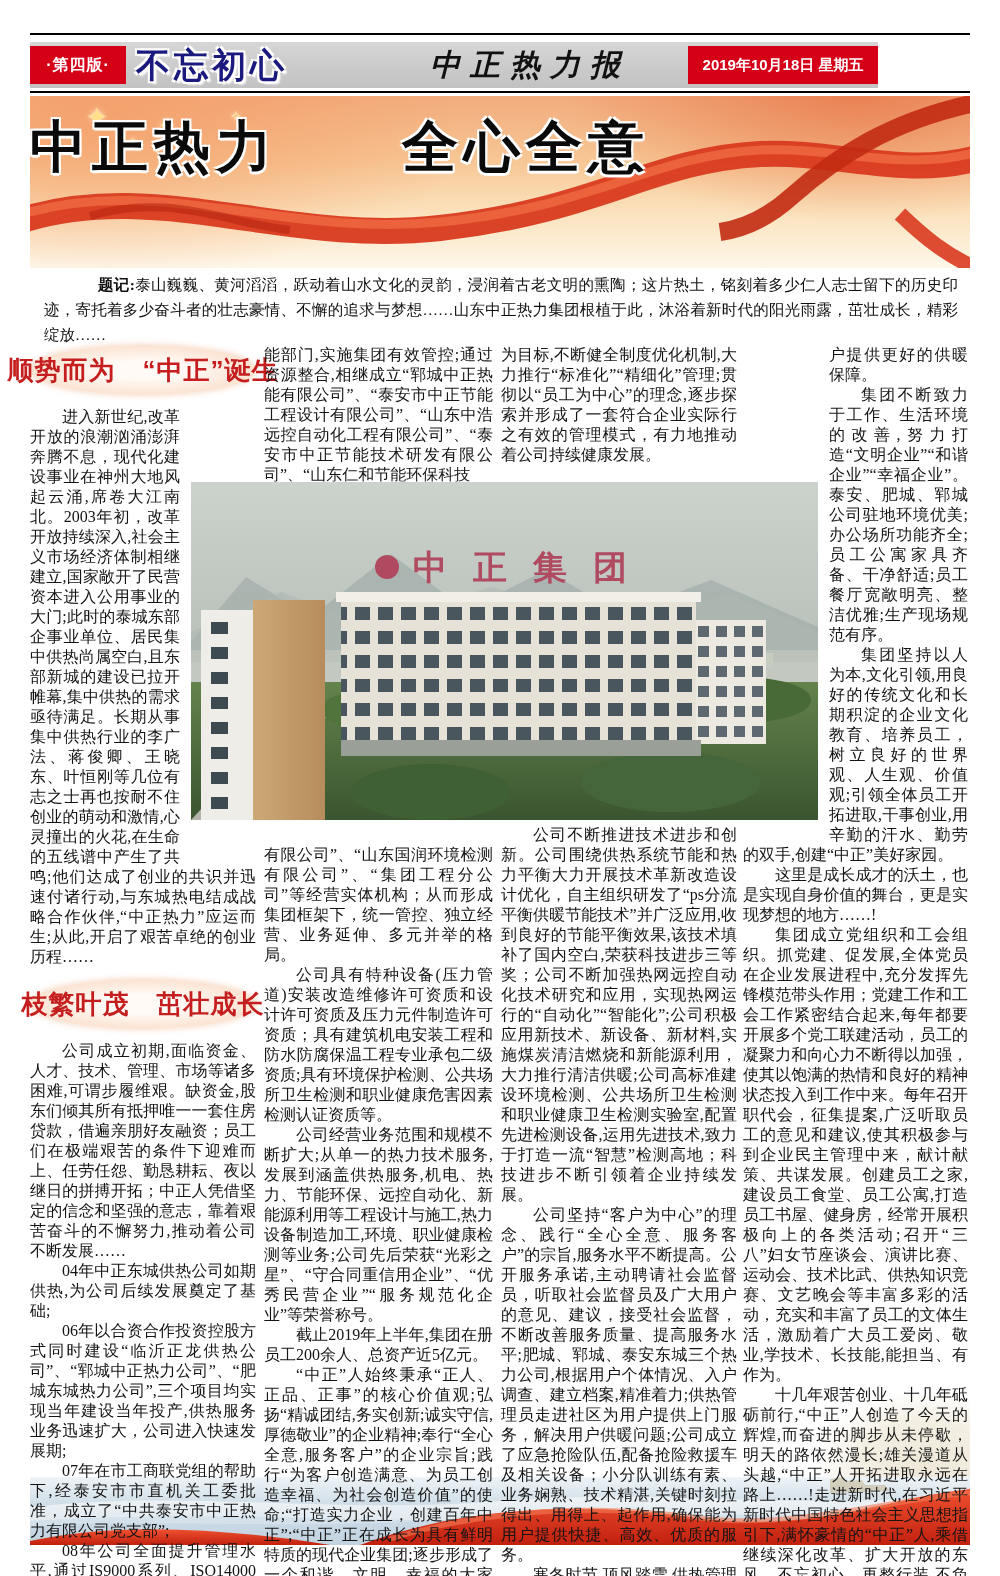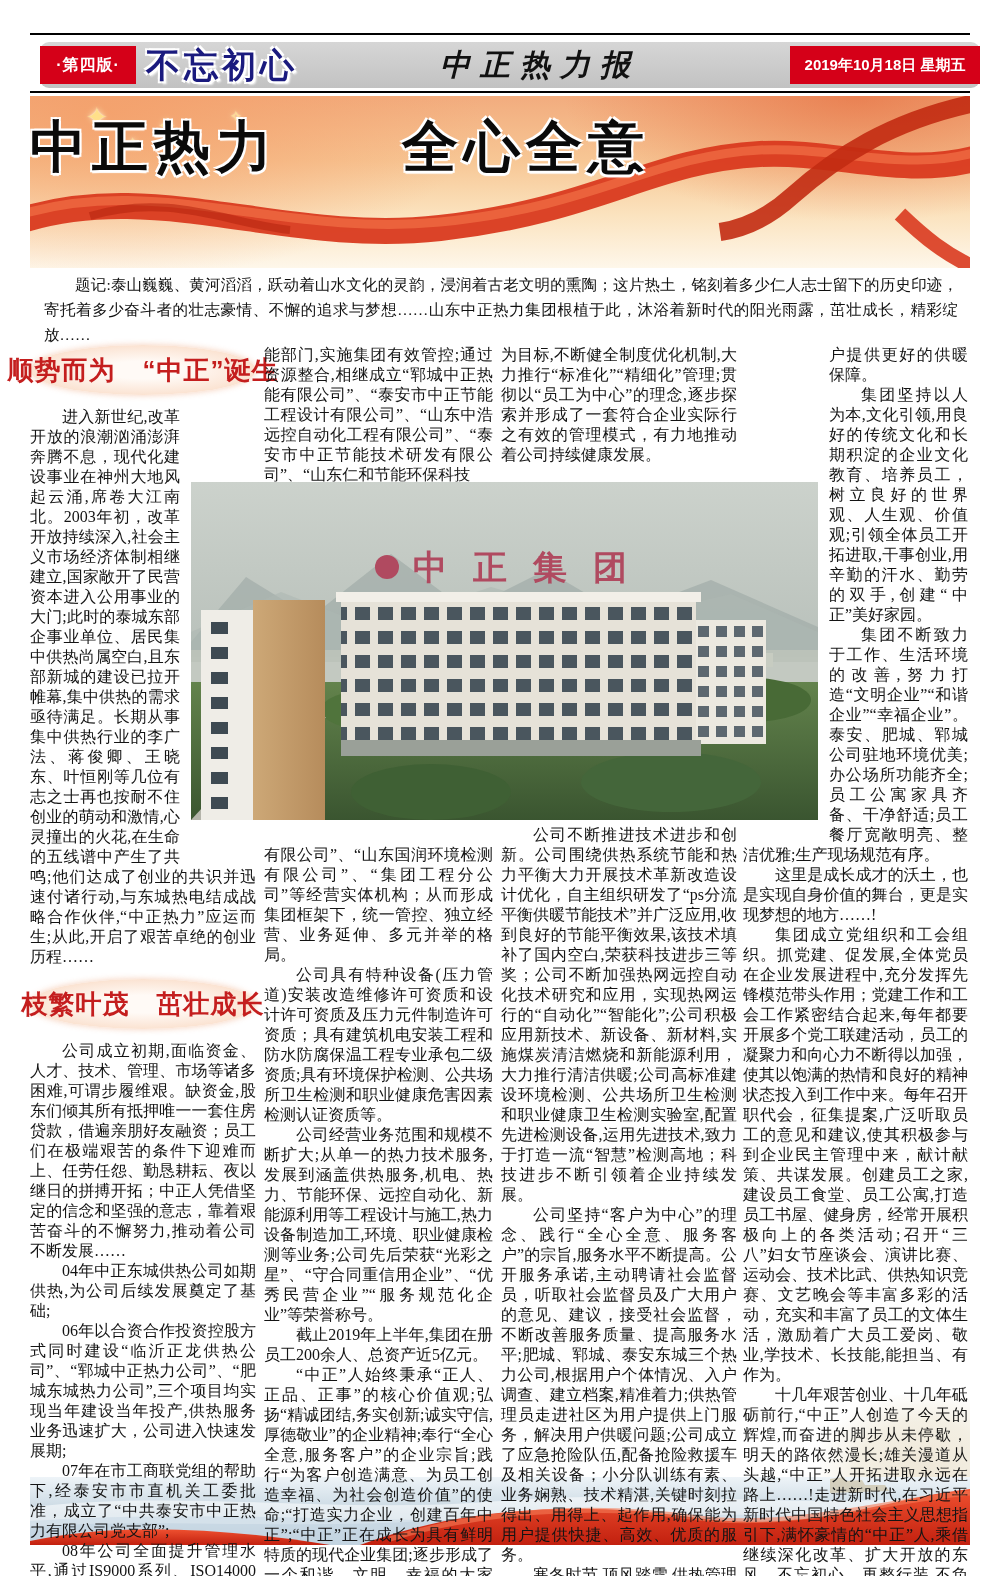--- a/index.html
+++ b/index.html
@@ -1,21 +1,21 @@
 <!DOCTYPE html>
 <html><head>
 <meta charset="utf-8">
 <style>
   html,body{margin:0;padding:0;background:#ffffff;}
   .page{position:relative;width:1000px;height:1576px;background:#ffffff;overflow:hidden;
         font-family:"Liberation Serif",serif;}
   .rule{position:absolute;left:30px;width:940px;height:2px;background:#000;}
   
-  .header{position:absolute;left:40px;top:42px;width:940px;height:46px;
-          background:linear-gradient(180deg,#d6d6d6,#c2c2c2);border-radius:9px;}
+  .header{position:absolute;left:30px;top:42px;width:848px;height:46px;
+          background:linear-gradient(180deg,#d6d6d6,#c2c2c2);}
   .edition-badge{position:absolute;left:0;top:4px;width:96px;height:38px;background:#d50018;
           color:#fff;font:bold 16px/38px "Liberation Sans",sans-serif;text-align:center;letter-spacing:1px;}
   .section-title{position:absolute;left:106px;top:3px;font:bold 34px/40px "Liberation Sans",sans-serif;
           color:#1a1a7e;letter-spacing:4px;
           text-shadow:-2px -2px 0 #fff,2px -2px 0 #fff,-2px 2px 0 #fff,2px 2px 0 #fff,3px 3px 2px rgba(255,255,255,.8);}
   .masthead{position:absolute;left:330px;width:340px;top:4px;text-align:center;
           font:bold italic 30px/38px "Liberation Serif",serif;color:#111;letter-spacing:10px;}
   .date-badge{position:absolute;right:0;top:4px;width:190px;height:38px;background:#d50018;
           color:#fff;font:bold 15px/38px "Liberation Sans",sans-serif;text-align:center;margin-left:10px;}
   
@@ -28,21 +28,21 @@
   .main-title{position:absolute;left:0;right:0;top:16px;text-align:left;white-space:pre;
           font:bold 56px/70px "Liberation Serif",serif;color:#0a0a0a;letter-spacing:6px;
           text-shadow:-2px -2px 0 #fff,2px -2px 0 #fff,-2px 2px 0 #fff,2px 2px 0 #fff,0 3px 1px #fff;}
   .subtitle{position:absolute;left:0;right:0;bottom:12px;text-align:center;
           font:bold 21px/26px "Liberation Sans",sans-serif;color:#151515;letter-spacing:1px;}
   .star{position:absolute;color:#ffe08a;text-shadow:0 0 6px #fff3c4,0 0 2px #fff;}
   
   .foreword{position:absolute;left:44px;top:272px;width:914px;
           font:500 15.5px/25px "Liberation Serif",serif;color:#101010;
           text-align:justify;text-indent:2em;}
-  .foreword b{font-weight:normal;}
+  .foreword b{font-weight:bold;margin-left:23px;}
   
   .col{position:absolute;top:345px;z-index:2;font-size:16px;line-height:20px;color:#141414;
        text-align:justify;}
   .col p{margin:0;text-indent:2em;}
   .col p.cont{text-indent:0;}
   .heading{height:50px;border-radius:50%;display:flex;align-items:center;justify-content:center;
        font:bold 26px/50px "Liberation Sans",sans-serif;color:#c41e1e;letter-spacing:1px;white-space:pre;
        background:radial-gradient(ellipse at center,#fffaf6 25%,#fbe3d2 70%,#f4c3a8 100%);
        box-shadow:0 0 6px rgba(244,195,168,.8);}
   .h-top{margin-bottom:12px;}
@@ -125,22 +125,22 @@
     <div class="gap2"></div>
     <p>公司不断推进技术进步和创新。公司围绕供热系统节能和热力平衡大力开展技术革新改造设计优化，自主组织研发了“ps分流平衡供暖节能技术”并广泛应用,收到良好的节能平衡效果,该技术填补了国内空白,荣获科技进步三等奖；公司不断加强热网远控自动化技术研究和应用，实现热网运行的“自动化”“智能化”;公司积极应用新技术、新设备、新材料,实施煤炭清洁燃烧和新能源利用，大力推行清洁供暖;公司高标准建设环境检测、公共场所卫生检测和职业健康卫生检测实验室,配置先进检测设备,运用先进技术,致力于打造一流“智慧”检测高地；科技进步不断引领着企业持续发展。</p>
     <p>公司坚持“客户为中心”的理念、践行“全心全意、服务客户”的宗旨,服务水平不断提高。公开服务承诺,主动聘请社会监督员，听取社会监督员及广大用户的意见、建议，接受社会监督，不断改善服务质量、提高服务水平;肥城、郓城、泰安东城三个热力公司,根据用户个体情况、入户调查、建立档案,精准着力;供热管理员走进社区为用户提供上门服务，解决用户供暖问题;公司成立了应急抢险队伍,配备抢险救援车及相关设备；小分队训练有素、业务娴熟、技术精湛,关键时刻拉得出、用得上、起作用,确保能为用户提供快捷、高效、优质的服务。</p>
     <p>寒冬时节,顶风踏雪,供热管理员以用户满意为目标,奔走在所辖片区，逐户调查、走访,第一时间回应用户需求,在服务岗位上任劳任怨,竭力为用</p>
   </div>
 
   <div class="col" style="left:743px;width:225px">
     <div>
       <div class="spacer-l"></div>
       <p class="cont">户提供更好的供暖保障。</p>
+      <p>集团不断致力于工作、生活环境的改善,努力打造“文明企业”“和谐企业”“幸福企业”。泰安、肥城、郓城公司驻地环境优美;办公场所功能齐全;员工公寓家具齐备、干净舒适;员工餐厅宽敞明亮、整洁优雅;生产现场规范有序。</p>
       <p>集团坚持以人为本,文化引领,用良好的传统文化和长期积淀的企业文化教育、培养员工，树立良好的世界观、人生观、价值观;引领全体员工开拓进取,干事创业,用辛勤的汗水、勤劳的双手,创建“中正”美好家园。</p>
-      <p>集团不断致力于工作、生活环境的改善,努力打造“文明企业”“和谐企业”“幸福企业”。泰安、肥城、郓城公司驻地环境优美;办公场所功能齐全;员工公寓家具齐备、干净舒适;员工餐厅宽敞明亮、整洁优雅;生产现场规范有序。</p>
       <p>这里是成长成才的沃土，也是实现自身价值的舞台，更是实现梦想的地方……!</p>
       <p>集团成立党组织和工会组织。抓党建、促发展,全体党员在企业发展进程中,充分发挥先锋模范带头作用；党建工作和工会工作紧密结合起来,每年都要开展多个党工联建活动，员工的凝聚力和向心力不断得以加强，使其以饱满的热情和良好的精神状态投入到工作中来。每年召开职代会，征集提案,广泛听取员工的意见和建议,使其积极参与到企业民主管理中来，献计献策、共谋发展。创建员工之家,建设员工食堂、员工公寓,打造员工书屋、健身房，经常开展积极向上的各类活动;召开“三八”妇女节座谈会、演讲比赛、运动会、技术比武、供热知识竞赛、文艺晚会等丰富多彩的活动，充实和丰富了员工的文体生活，激励着广大员工爱岗、敬业,学技术、长技能,能担当、有作为。</p>
     </div>
     <p>十几年艰苦创业、十几年砥砺前行,“中正”人创造了今天的辉煌,而奋进的脚步从未停歇，明天的路依然漫长;雄关漫道从头越,“中正”人开拓进取永远在路上……!走进新时代,在习近平新时代中国特色社会主义思想指引下,满怀豪情的“中正”人,乘借继续深化改革、扩大开放的东风，不忘初心、再整行装,不负新时代,再创新辉煌!</p>
 
   </div>
 
   <div class="photo">
     <svg width="627" height="338" viewBox="0 0 627 338">
       <defs>

